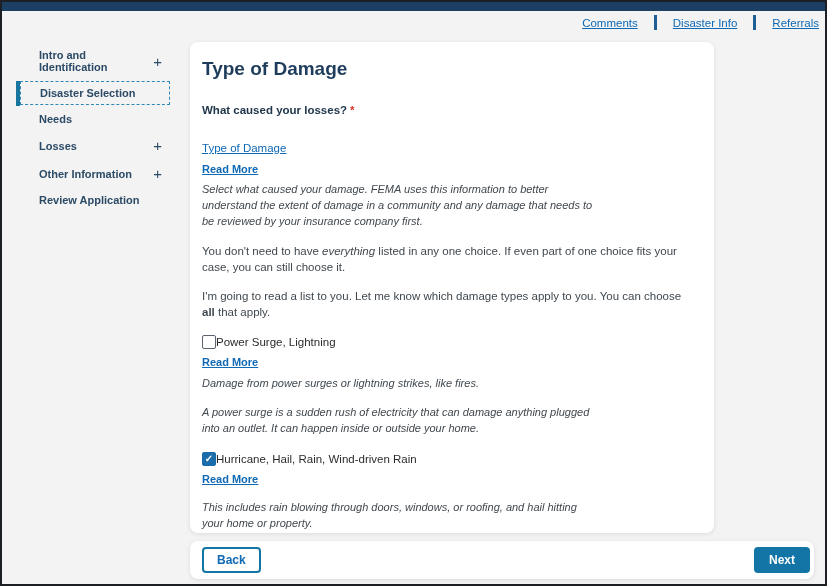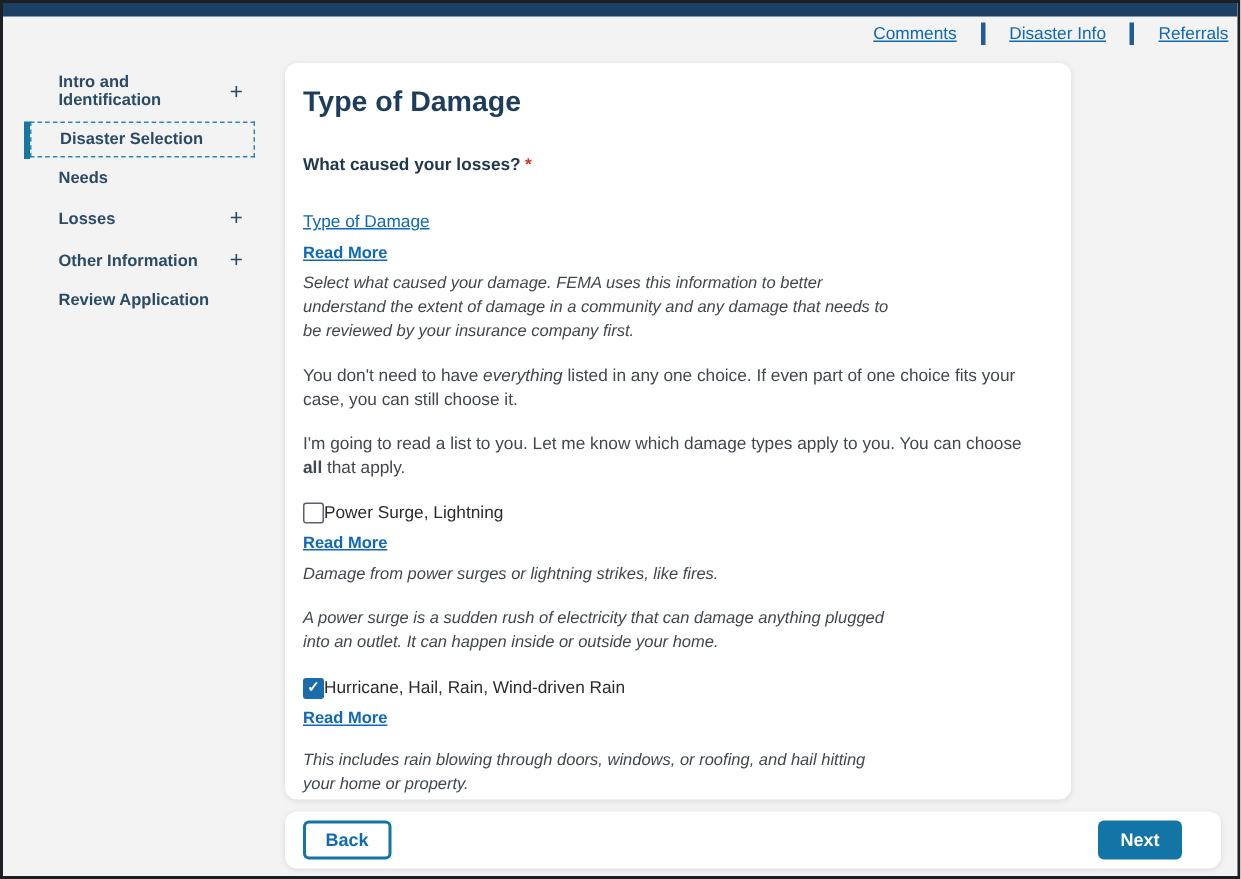--- a/index.html
+++ b/index.html
@@ -66,21 +66,21 @@
   .opt-readmore {
     display:inline-block; margin-top:7px; font-size:11px; font-weight:bold;
     color:#0f69b4; text-decoration:underline; cursor:pointer;
   }
   .opt-desc { margin-top:6px; width:394px; font-size:11px; font-style:italic; color:#40484f; line-height:1.45; }
   .opt-extra { margin-top:13px; width:394px; font-size:11px; font-style:italic; color:#40484f; line-height:1.45; }
 
   
   .footer-card {
     left:188px; top:539px; width:624px; height:38px;
-    display:flex; align-items:center; justify-content:space-between; padding:0 26px 0 12px;
+    display:flex; align-items:center; justify-content:space-between; padding:0 4px 0 12px;
   }
   .btn-back {
     background:#ffffff; border:2px solid #1375a5; border-radius:4px;
     color:#0f69b4; font-weight:bold; font-size:12px; padding:4px 13px;
     font-family:"Liberation Sans", sans-serif; cursor:pointer;
   }
   .btn-next {
     background:#1375a5; border:none; border-radius:4px;
     color:#ffffff; font-weight:bold; font-size:12px; padding:6px 15px;
     font-family:"Liberation Sans", sans-serif; cursor:pointer;

